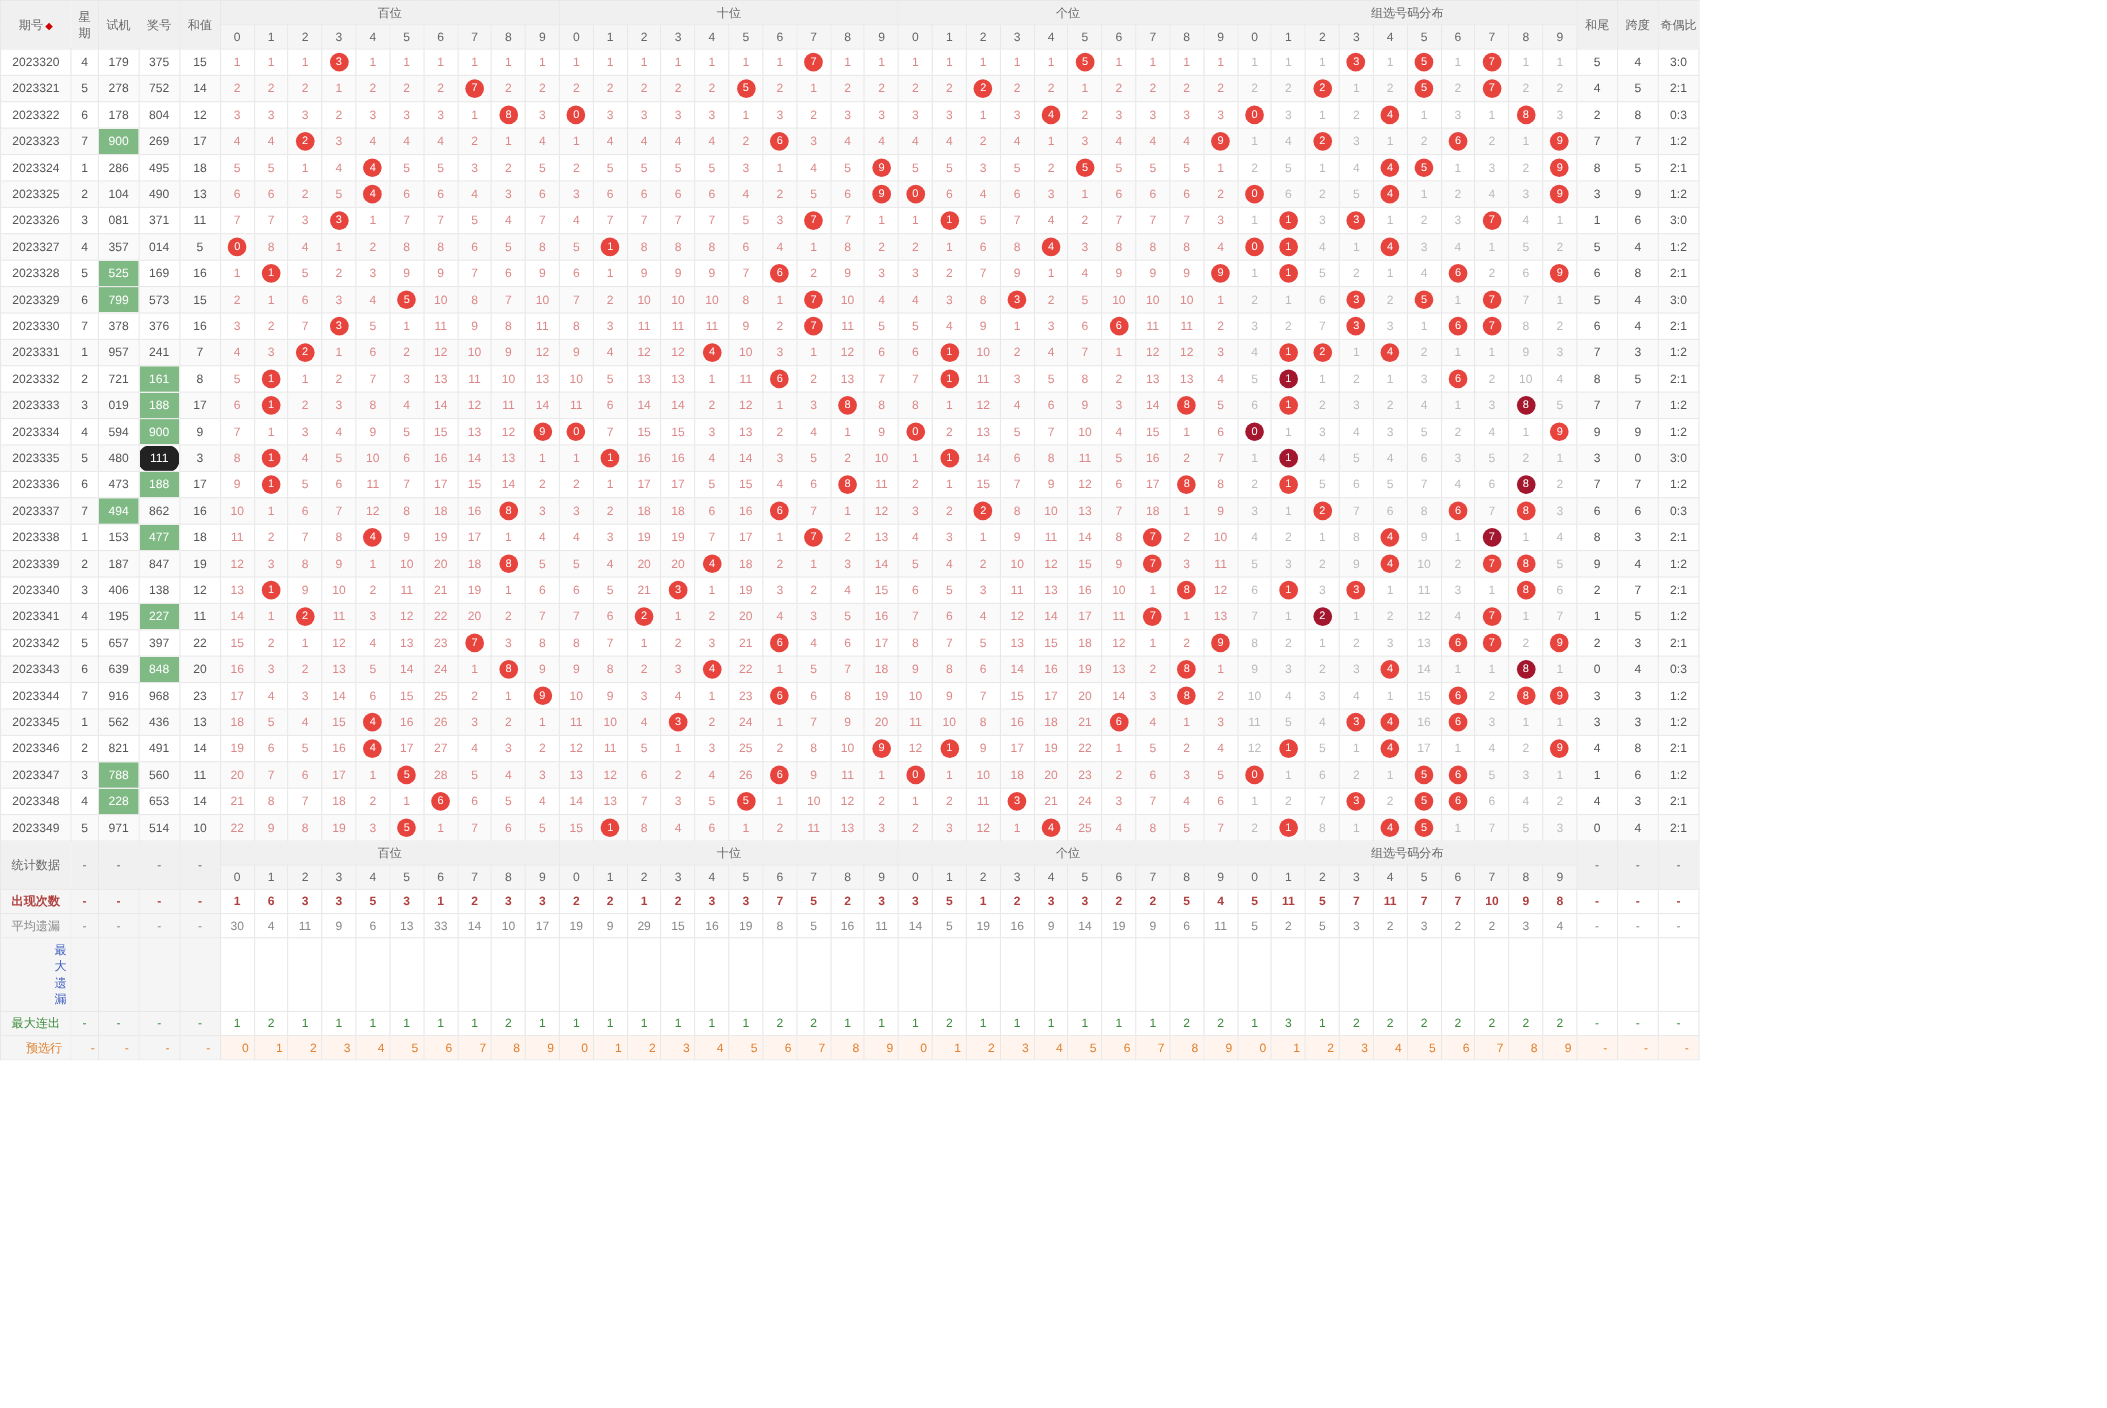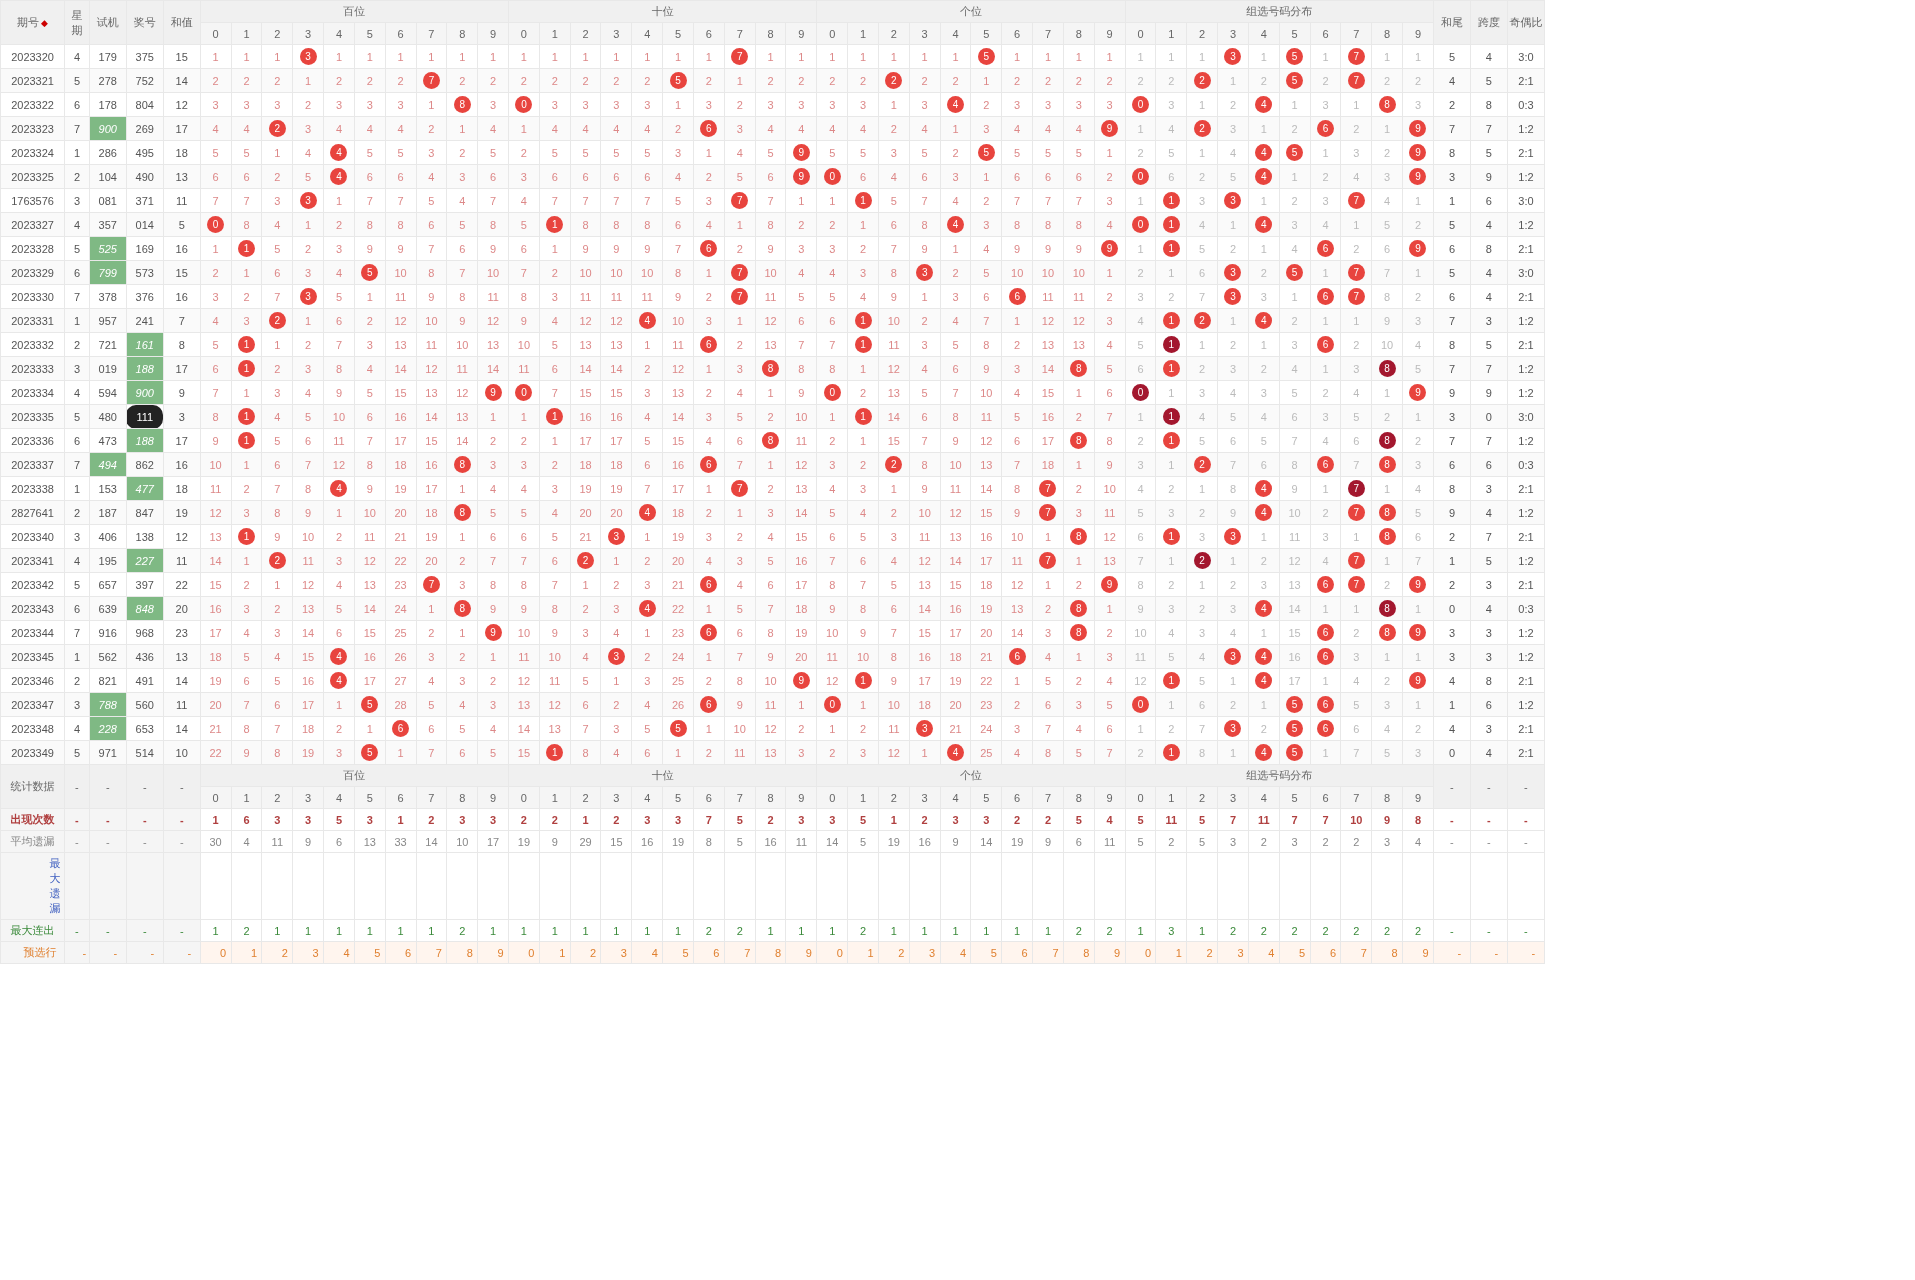--- a/index.html
+++ b/index.html
@@ -33,21 +33,21 @@
     display: inline-block;
     width: 17px;
     height: 17px;
     border-radius: 50%;
     background: #e8443e;
     color: #fff;
     line-height: 17px;
     font-size: 10px;
   }
   .ball-dark { background: #a3172e; }
-  .hl-green { background: #7fb984 !important; color: #fff; font-style: italic; }
+  .hl-green { background: #7fb984 !important; color: #fff; }
   .hl-black { background: #222 !important; color: #fff; border-radius: 10px; }
   .miss { color: #d88; }
   .miss-v { color: #bbb; }
   .stat-row td { color: #888; }
   .stat-row.r-red td { color: #b04040; font-weight: bold; }
   .stat-row.r-blue td { color: #4060c0; padding-left: 46px; }
   .stat-row.r-green td { color: #3a8a3a; }
   .stat-row.r-orange td { color: #e08030; background:#fff5ee;padding-left:16px;}
   .stat-label { background: #f5f5f5 !important; }
   .wrap { position: relative; }
@@ -420,21 +420,21 @@
           <td class="miss-v">1</td>
           <td class="miss-v">2</td>
           <td class="miss-v">4</td>
           <td class="miss-v">3</td>
           <td><span class="ball">9</span></td>
           <td>3</td>
           <td>9</td>
           <td>1:2</td>
         </tr>
         <tr>
-          <td>1763576</td>
+          <td>2023326</td>
           <td>3</td>
           <td>081</td>
           <td>371</td>
           <td>11</td>
           <td class="miss">7</td>
           <td class="miss">7</td>
           <td class="miss">3</td>
           <td><span class="ball">3</span></td>
           <td class="miss">1</td>
           <td class="miss">7</td>
@@ -1070,21 +1070,21 @@
           <td class="miss-v">9</td>
           <td class="miss-v">1</td>
           <td><span class="ball ball-dark">7</span></td>
           <td class="miss-v">1</td>
           <td class="miss-v">4</td>
           <td>8</td>
           <td>3</td>
           <td>2:1</td>
         </tr>
         <tr class="alt">
-          <td>2827641</td>
+          <td>2023339</td>
           <td>2</td>
           <td>187</td>
           <td>847</td>
           <td>19</td>
           <td class="miss">12</td>
           <td class="miss">3</td>
           <td class="miss">8</td>
           <td class="miss">9</td>
           <td class="miss">1</td>
           <td class="miss">10</td>

